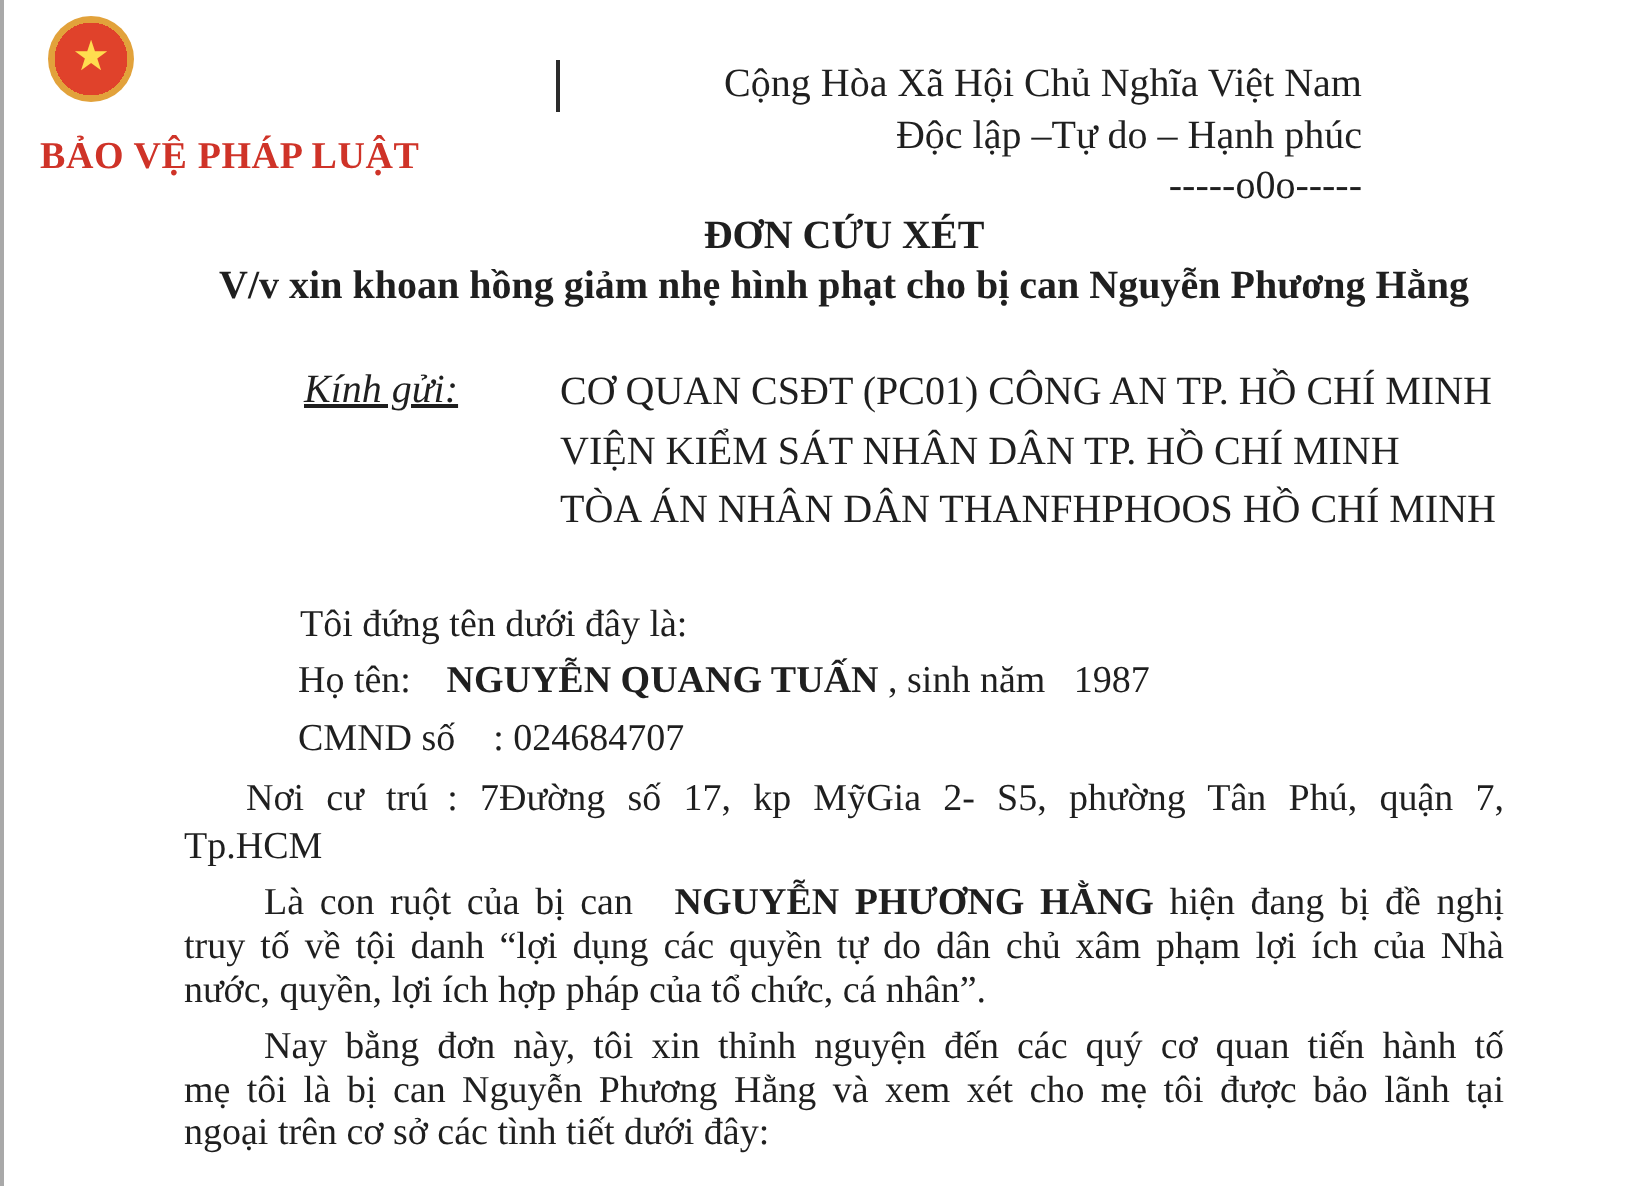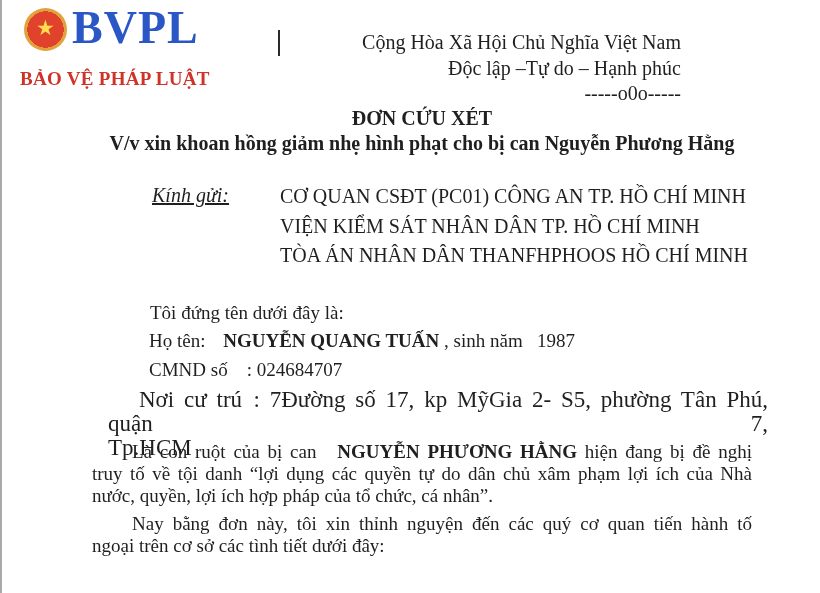--- a/index.html
+++ b/index.html
@@ -35,21 +35,21 @@
   
   .kinh-gui{position:absolute;left:152px;top:184px;font-size:20px;font-style:italic;
     text-decoration:underline;text-align:center;}
   .recipients{position:absolute;left:280px;top:182px;font-size:20px;line-height:29.5px;white-space:nowrap;}
 
   
   .info-line{position:absolute;font-size:19px;white-space:nowrap;}
   .intro-line{left:150px;top:302px;text-align:center;}
   .name-line{left:149px;top:330px;}
   .id-line{left:149px;top:359px;}
-  .residence{position:absolute;left:92px;top:388px;width:660px;font-size:23px;line-height:24px;margin-left:16px;}
+  .residence{position:absolute;left:92px;top:388px;width:660px;font-size:19px;line-height:24px;}
   .residence .ind{text-indent:31px;}
 
   
   .para{position:absolute;left:92px;width:660px;font-size:19px;}
   .p1{top:441px;line-height:22px;}
   .p2{top:513px;line-height:21.5px;}
   .para .ind{text-indent:40px;}
 
   .tline{width:100%;}
   .fill{text-align:justify;text-align-last:justify;}
@@ -58,21 +58,20 @@
 </head>
 <body>
 
 <div class="page">
   <div class="left-edge"></div>
 
   <div class="logo">
     <div class="emblem">
       <span class="star">★</span>
     </div>
-    <div class="logo-acronym">BVPL</div>
     <div class="logo-tagline">BẢO VỆ PHÁP LUẬT</div>
   </div>
 
   <div class="nat-header">
     <div>Cộng Hòa Xã Hội Chủ Nghĩa Việt Nam</div>
     <div>Độc lập –Tự do – Hạnh phúc</div>
     <div>-----o0o-----</div>
   </div>
   <div class="text-cursor"></div>
 
@@ -99,15 +98,16 @@
       <div class="tline"><span>Tp.HCM</span></div>
     </div>
 
   <div class="para p1">
       <div class="tline fill ind"><span>Là con ruột của bị can </span><span class="b">NGUYỄN PHƯƠNG HẰNG</span><span> hiện đang bị đề nghị</span></div>
       <div class="tline fill"><span>truy tố về tội danh “lợi dụng các quyền tự do dân chủ xâm phạm lợi ích của Nhà</span></div>
       <div class="tline"><span>nước, quyền, lợi ích hợp pháp của tổ chức, cá nhân”.</span></div>
     </div>
   <div class="para p2">
       <div class="tline fill ind"><span>Nay bằng đơn này, tôi xin thỉnh nguyện đến các quý cơ quan tiến hành tố</span></div>
+      <div class="tline fill"><span>mẹ tôi là bị can Nguyễn Phương Hằng và xem xét cho mẹ tôi được bảo lãnh tại</span></div>
       <div class="tline"><span>ngoại trên cơ sở các tình tiết dưới đây:</span></div>
     </div>
 </div>
 
 </body></html>

